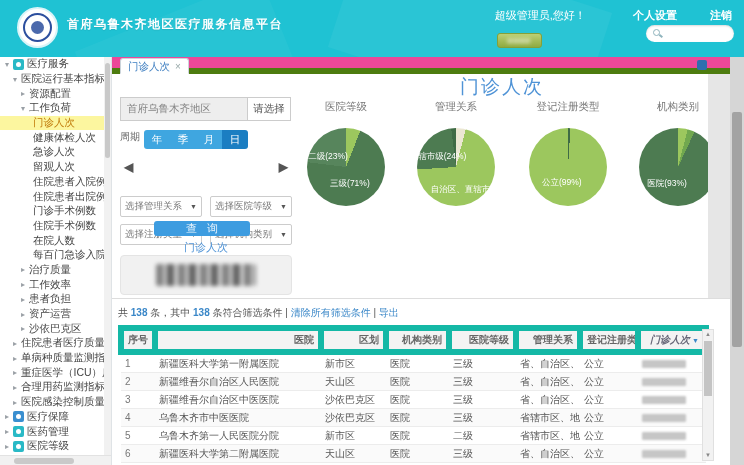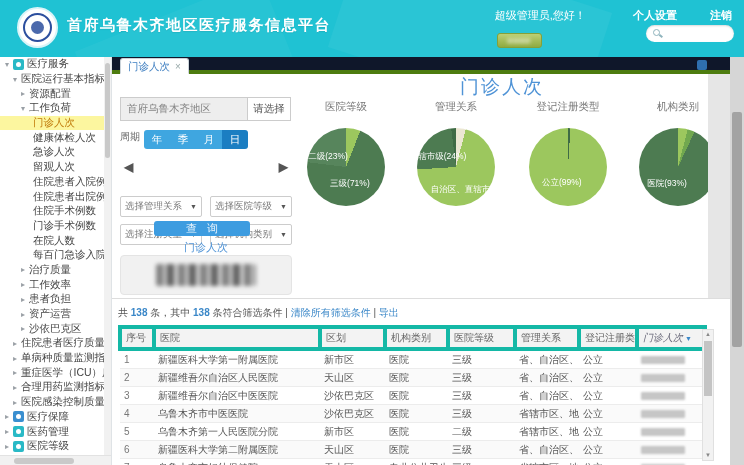--- a/index.html
+++ b/index.html
@@ -6,32 +6,32 @@
   html,body{width:744px;height:465px;overflow:hidden;font-family:"Liberation Sans",sans-serif;background:#fff}
   .app{position:absolute;left:0;top:0;width:744px;height:465px;overflow:hidden;background:#fff}
 
   
   .top{position:absolute;left:0;top:0;width:744px;height:57px;background:#1fc2d3;overflow:hidden}
   .deco1{position:absolute;left:340px;top:-30px;width:260px;height:120px;background:rgba(255,255,255,.05);transform:rotate(18deg)}
   .deco2{position:absolute;left:90px;top:10px;width:200px;height:120px;background:rgba(255,255,255,.04);transform:rotate(-22deg)}
   .logo{position:absolute;left:17px;top:7px;width:41px;height:41px;border-radius:50%;background:#fff;border:2px solid #d9f4f8}
   .logo .ring{position:absolute;inset:4px;border:2px solid #2c4f9e;border-radius:50%}
   .logo .core{position:absolute;inset:12px;background:#2c4f9e;border-radius:50%;opacity:.85}
-  .title{position:absolute;left:67px;top:16px;color:#fff;font-size:15px;font-weight:bold;letter-spacing:1.5px;text-shadow:0 1px 1px rgba(0,0,0,.08)}
+  .title{position:absolute;left:67px;top:16px;color:#fff;font-size:12px;font-weight:bold;letter-spacing:1.5px;text-shadow:0 1px 1px rgba(0,0,0,.08)}
   .hlinks{position:absolute;right:12px;top:8px;font-size:11px;color:#fff;white-space:nowrap}
   .hlinks .greet{margin-right:14px}
   .hlinks a{color:#fff;font-weight:bold;text-decoration:none;margin-left:30px;cursor:pointer}
   .searchpill{position:absolute;right:10px;top:25px;width:88px;height:17px;background:#fff;border-radius:9px;box-shadow:inset 0 1px 2px rgba(0,0,0,.15)}
   .mag{position:absolute;left:7px;top:4px;width:7px;height:7px;border:1.5px solid #8fb4bd;border-radius:50%}
   .mag::after{content:'';position:absolute;width:4px;height:1.5px;background:#8fb4bd;right:-3.5px;bottom:-1px;transform:rotate(40deg)}
   .cbtn{position:absolute;left:497px;top:33px;width:45px;height:15px;border-radius:3px;background:linear-gradient(#bccf74,#90ab41);border:1px solid #86a038;overflow:hidden;cursor:pointer}
   .cbtn .blurtx{display:block;text-align:center;font-size:8px;color:#f0f0e0;line-height:14px;filter:blur(2px);letter-spacing:1px}
 
   
-  .tabbar{position:absolute;left:112px;top:57px;width:632px;height:17px;background:#0f172a;border-bottom:4px solid #4d7c0f}
+  .tabbar{position:absolute;left:112px;top:57px;width:632px;height:17px;background:#ec4899;border-bottom:6px solid #4d7c0f}
   .tab{position:absolute;left:8px;top:1px;height:16px;background:#fff;border:1px solid #ccd4da;border-bottom:1px solid #fff;border-radius:3px 3px 0 0;padding:0 7px;font-size:10.5px;color:#3f7fc1;line-height:15px;cursor:pointer;white-space:nowrap}
   .tab .close{color:#9aa;margin-left:5px;font-size:10px}
   .tabsq{position:absolute;right:37px;top:3px;width:10px;height:10px;background:#2f6fae;border-radius:2px;cursor:pointer}
 
   
   .side{position:absolute;left:0;top:57px;width:112px;height:408px;background:#fff;border-right:1px solid #dfe3e6;overflow:hidden}
   .side-item{height:14.7px;display:flex;align-items:center;font-size:10.5px;color:#454545;white-space:nowrap;cursor:pointer;overflow:hidden}
   .lv0{padding-left:5px}.lv1{padding-left:13px}.lv2{padding-left:21px}.lv3{padding-left:33px}
   .arr{color:#9aa0a6;font-size:8px;width:8px;flex:0 0 8px}
   .sicon{width:11px;height:11px;border-radius:2px;background:#29b9c6;margin-right:3px;position:relative;flex:0 0 11px}
@@ -78,21 +78,21 @@
   .ctitle{text-align:center;font-size:10.5px;color:#777;margin-top:4px}
   .pie{position:relative;width:78px;height:78px;border-radius:50%;margin:14px auto 0}
   .plabel{position:absolute;transform:translate(-50%,-50%);color:#fff;font-size:8.5px;white-space:nowrap}
 
   
   .table-area{position:absolute;left:0;top:224px;width:618px;height:167px;border-top:1px solid #ddd;padding:7px 17px 0 6px;overflow:hidden;background:#fff}
   .t-summary{font-size:10px;color:#555;margin-bottom:5px}
   .t-summary .num{color:#3a87c8;font-weight:bold}
   .t-summary .tlink{color:#3a87c8;cursor:pointer;text-decoration:none}
   table{border-collapse:collapse;table-layout:fixed;width:585px;font-size:10px;color:#555}
-  th{background:#f3f3f3;border:4px solid #14b8a6;font-weight:normal;text-align:left;padding:2px 4px;color:#666;height:16px;white-space:nowrap;overflow:hidden;cursor:pointer}
+  th{background:#f3f3f3;border:6px solid #14b8a6;font-weight:bold;text-align:right;padding:2px 4px;color:#666;height:16px;white-space:nowrap;overflow:hidden;cursor:pointer}
   th.visits{font-style:italic;color:#667}
   th .scaret{color:#3a87c8;font-size:7px;margin-left:2px}
   td{border-bottom:1px solid #ececec;padding:1.5px 4px;white-space:nowrap;overflow:hidden;height:13px}
   tbody tr:nth-child(even) td{background:#fafafa}
   tbody tr{cursor:pointer}
   td.c-no{color:#777}
   .mosaic-sm{width:44px;height:8px;background:#c6c6c6;filter:blur(1px);border-radius:1px}
   .t-scroll{position:absolute;right:16px;top:30px;width:12px;height:132px;background:#f2f2f2;border:1px solid #e0e0e0;cursor:pointer}
   .t-scroll .sarr{display:block;text-align:center;font-size:6px;color:#888;line-height:9px}
   .t-scroll .sarr.down{position:absolute;bottom:0;left:0;right:0}
@@ -162,24 +162,24 @@
         <div class="side-item lv3">
           <span class="slabel">留观人次</span>
         </div>
         <div class="side-item lv3">
           <span class="slabel">住院患者入院例数</span>
         </div>
         <div class="side-item lv3">
           <span class="slabel">住院患者出院例数</span>
         </div>
         <div class="side-item lv3">
+          <span class="slabel">门诊手术例数</span>
+        </div>
+        <div class="side-item lv3">
           <span class="slabel">住院手术例数</span>
-        </div>
-        <div class="side-item lv3">
-          <span class="slabel">门诊手术例数</span>
         </div>
         <div class="side-item lv3">
           <span class="slabel">在院人数</span>
         </div>
         <div class="side-item lv3">
           <span class="slabel">每百门急诊入院人</span>
         </div>
         <div class="side-item lv2">
           <span class="arr">▸</span>
           <span class="slabel">治疗质量</span>

